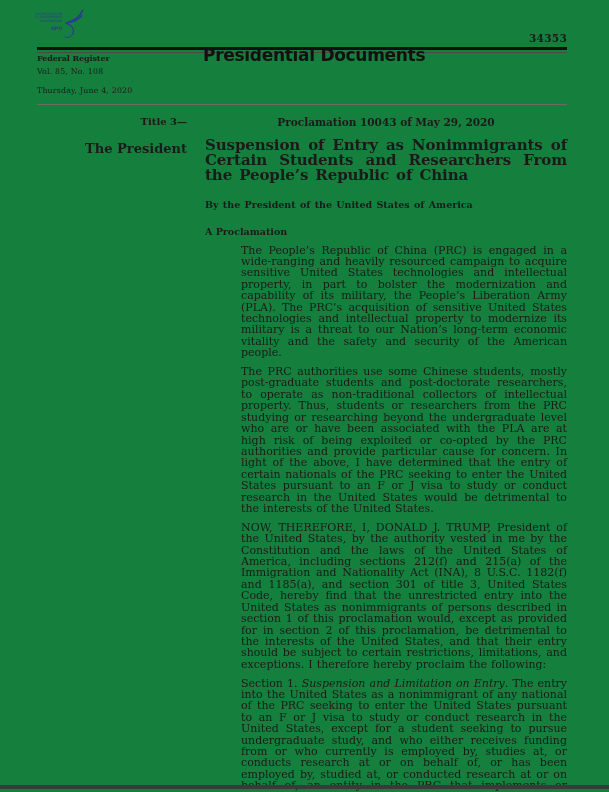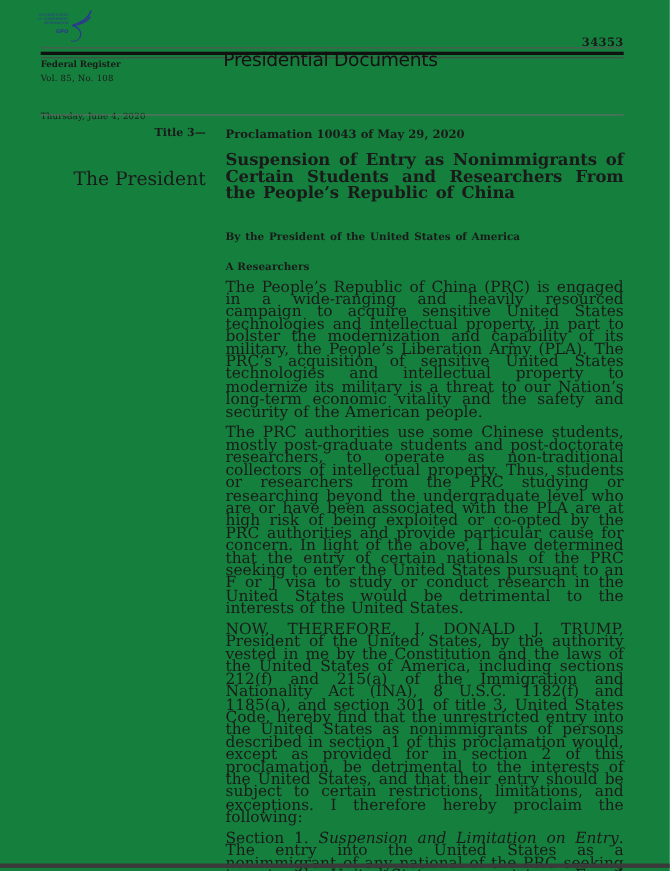--- a/index.html
+++ b/index.html
@@ -28,46 +28,46 @@
   }
   .header-rule{
     position:absolute;left:37px;top:104px;width:530px;height:0;
     border-top:1px solid #6a6a6a;
   }
 
   
   .fr-block{position:absolute;left:37px;top:53px;}
   .fr-name{font-weight:bold;font-size:8px;letter-spacing:-0.1px;}
   .fr-vol{font-size:7.8px;margin-top:4px;letter-spacing:.2px;}
-  .fr-date{font-size:7.8px;margin-top:25px;letter-spacing:.2px;}
+  .fr-date{font-size:7.8px;margin-top:10px;letter-spacing:.2px;}
   .pd-title{
     position:absolute;left:203px;top:45px;
     font-family:"DejaVu Sans", sans-serif;
-    font-weight:normal;font-size:17px;letter-spacing:-0.3px;color:#111;
+    font-weight:bold;font-size:17px;letter-spacing:-0.3px;color:#111;
   }
 
   
   .sidebar{position:absolute;left:37px;top:116px;width:150px;text-align:right;}
   .title3{font-weight:bold;font-size:10px;}
-  .the-president{font-weight:normal;font-size:17px;margin-top:26px;}
+  .the-president{font-weight:bold;font-size:13px;margin-top:14px;}
 
   
   .main{position:absolute;left:205px;top:116px;width:362px;}
-  .procl-line{font-weight:bold;font-size:10.5px;line-height:13px;}
+  .procl-line{font-weight:bold;font-size:10.5px;line-height:13px;text-align:center;}
   .doc-title{
     font-weight:bold;font-size:15px;line-height:15px;
     margin-top:9px;text-align:justify;letter-spacing:-0.1px;
     word-spacing:2px;
   }
-  .byline{font-weight:bold;font-size:9.5px;margin-top:27px;word-spacing:1px;}
+  .byline{font-weight:bold;font-size:9.5px;margin-top:16px;word-spacing:1px;}
   .a-proclamation{font-weight:bold;font-size:9.5px;margin-top:16px;}
   .body-text{margin-top:2px;}
   .para{
-    font-size:14px;line-height:11.4px;text-align:justify;
-    margin-top:7.5px;word-spacing:.6px;
+    font-size:11px;line-height:11.4px;text-align:justify;
+    margin-top:7.5px;word-spacing:.6px;margin-left:36px;
   }
   .para.tight{margin-top:2px;}
   .para.indent{padding-left:10px;text-align:left;}
   .para b{font-weight:normal;}
   .para i{}
 
   
   .footer-bar{
     position:absolute;left:0;top:785px;width:609px;height:4px;
   }
@@ -109,21 +109,21 @@
 
   <div class="sidebar">
     <div class="title3">Title 3—</div>
     <div class="the-president">The President</div>
   </div>
 
   <div class="main">
     <div class="procl-line">Proclamation 10043 of May 29, 2020</div>
     <div class="doc-title">Suspension of Entry as Nonimmigrants of Certain Students and Researchers From the People’s Republic of China</div>
     <div class="byline">By the President of the United States of America</div>
-    <div class="a-proclamation">A Researchers</div>
+    <div class="a-proclamation">A Proclamation</div>
 
     <div class="body-text">
       <div class="para"><span>The People’s Republic of China (PRC) is engaged in a wide-ranging and heavily resourced campaign to acquire sensitive United States technologies and intellectual property, in part to bolster the modernization and capability of its military, the People’s Liberation Army (PLA). The PRC’s acquisition of sensitive United States technologies and intellectual property to modernize its military is a threat to our Nation’s long-term economic vitality and the safety and security of the American people.</span></div>
       <div class="para"><span>The PRC authorities use some Chinese students, mostly post-graduate students and post-doctorate researchers, to operate as non-traditional collectors of intellectual property. Thus, students or researchers from the PRC studying or researching beyond the undergraduate level who are or have been associated with the PLA are at high risk of being exploited or co-opted by the PRC authorities and provide particular cause for concern. In light of the above, I have determined that the entry of certain nationals of the PRC seeking to enter the United States pursuant to an F or J visa to study or conduct research in the United States would be detrimental to the interests of the United States.</span></div>
       <div class="para"><span>NOW, THEREFORE, I, DONALD J. TRUMP, President of the United States, by the authority vested in me by the Constitution and the laws of the United States of America, including sections 212(f) and 215(a) of the Immigration and Nationality Act (INA), 8 U.S.C. 1182(f) and 1185(a), and section 301 of title 3, United States Code, hereby find that the unrestricted entry into the United States as nonimmigrants of persons described in section 1 of this proclamation would, except as provided for in section 2 of this proclamation, be detrimental to the interests of the United States, and that their entry should be subject to certain restrictions, limitations, and exceptions. I therefore hereby proclaim the following:</span></div>
       <div class="para"><b>Section 1</b><span>. </span><i>Suspension and Limitation on Entry</i><span>. The entry into the United States as a nonimmigrant of any national of the PRC seeking to enter the United States pursuant to an F or J visa to study or conduct research in the United States, except for a student seeking to pursue undergraduate study, and who either receives funding from or who currently is employed by, studies at, or conducts research at or on behalf of, or has been employed by, studied at, or conducted research at or on behalf of, an entity in the PRC that implements or supports the PRC’s “military-civil fusion strategy” is hereby suspended and limited subject to section 2 of this proclamation. For the purposes of this proclamation, the term “military-civil fusion strategy” means actions by or at the behest of the PRC to acquire and divert foreign technologies, specifically critical and emerging technologies, to incorporate into and advance the PRC’s military capabilities.</span></div>
       <div class="para"><b>Sec. 6</b><span>. </span><i>Scope of Suspension and Limitation on China.</i></div>
       <div class="para tight indent"><span>(a) Section 1 of this proclamation shall not apply to:</span></div>
 
     </div>

